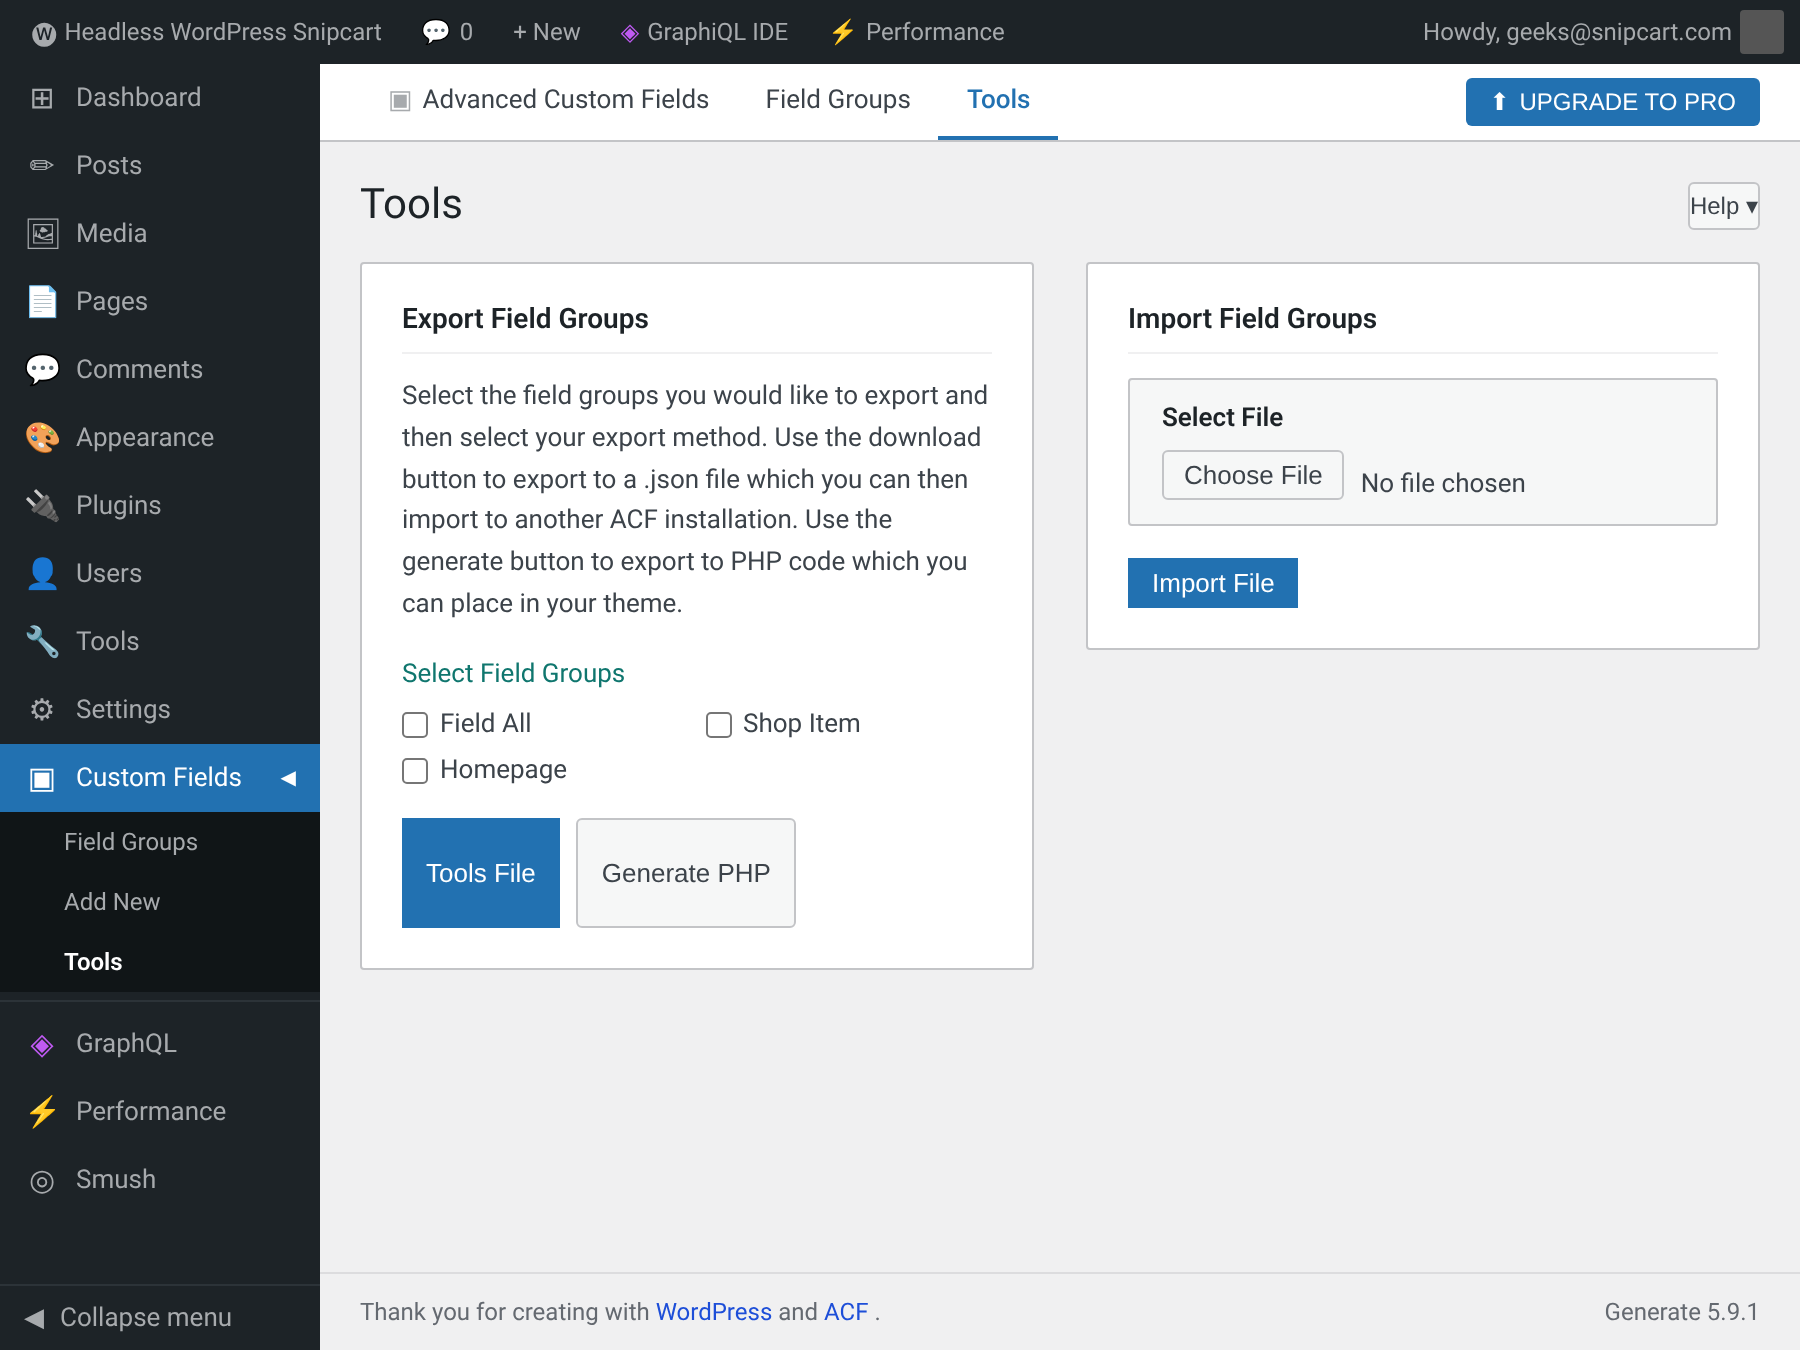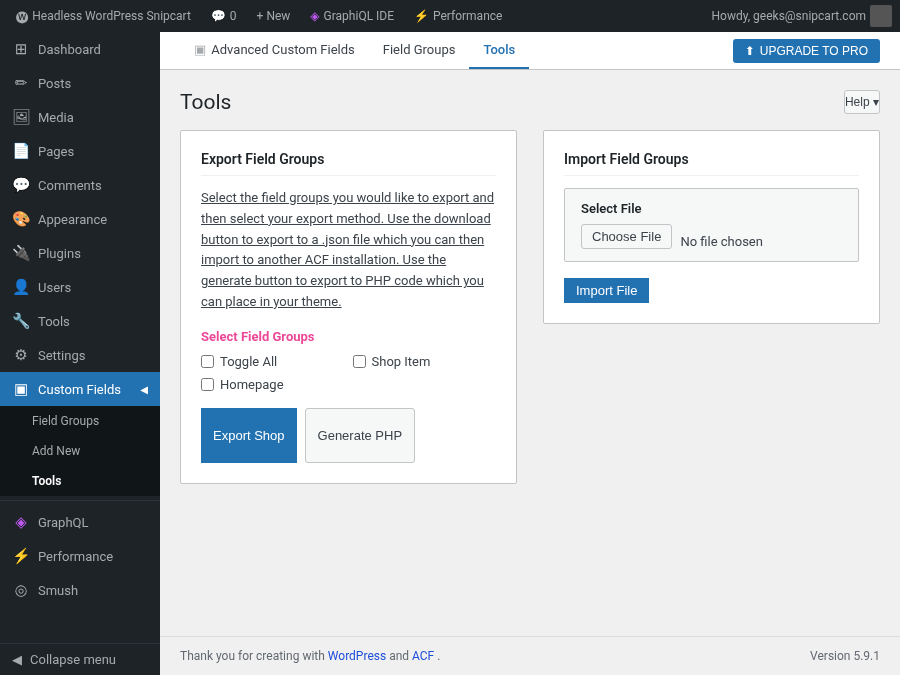--- a/index.html
+++ b/index.html
@@ -149,27 +149,26 @@
       color: #1d2327;
       margin-bottom: 12px;
       padding-bottom: 8px;
       border-bottom: 1px solid #f0f0f1;
     }
     .card-description {
       font-size: 13px;
       color: #3c434a;
       line-height: 1.6;
       margin-bottom: 16px;
-      text-decoration: underline;
     }
     .field-groups-label {
       font-size: 13px;
-      font-weight: 700;
+      font-weight: 400;
       margin-bottom: 10px;
-      color: #ec4899;
+      color: #0f766e;
     }
     .checkbox-grid {
       display: grid;
       grid-template-columns: 1fr 1fr;
       gap: 8px;
       margin-bottom: 16px;
     }
     .checkbox-item {
       display: flex;
       align-items: center;
@@ -389,34 +388,34 @@
 
       <div class="cards-row">
 
         <div class="card card-export">
           <div class="card-title">Export Field Groups</div>
           <div class="card-description">Select the field groups you would like to export and then select your export method. Use the download button to export to a .json file which you can then import to another ACF installation. Use the generate button to export to PHP code which you can place in your theme.</div>
           <div class="field-groups-label">Select Field Groups</div>
           <div class="checkbox-grid">
             <label class="checkbox-item">
               <input type="checkbox" style="">
-              <span>Toggle All</span>
+              <span>Field All</span>
             </label>
             <label class="checkbox-item">
               <input type="checkbox" style="">
               <span>Shop Item</span>
             </label>
             <label class="checkbox-item">
               <input type="checkbox" style="">
               <span>Homepage</span>
             </label>
           </div>
           <div class="btn-row">
             <button class="btn-primary">
-              <span>Export Shop</span>
+              <span>Tools File</span>
             </button>
             <button class="btn-secondary">
               <span>Generate PHP</span>
             </button>
           </div>
         </div>
 
         <div class="card card-import">
           <div class="card-title">Import Field Groups</div>
           <div class="select-file-section">
@@ -441,17 +440,17 @@
         <span>Thank you for creating with </span>
         <a href="#">
           <span>WordPress</span>
         </a>
         <span> and </span>
         <a href="#">
           <span>ACF</span>
         </a>
         <span>.</span>
       </div>
-      <div>Version 5.9.1</div>
+      <div>Generate 5.9.1</div>
     </div>
 
   </div>
 </div>
 
 </body></html>

